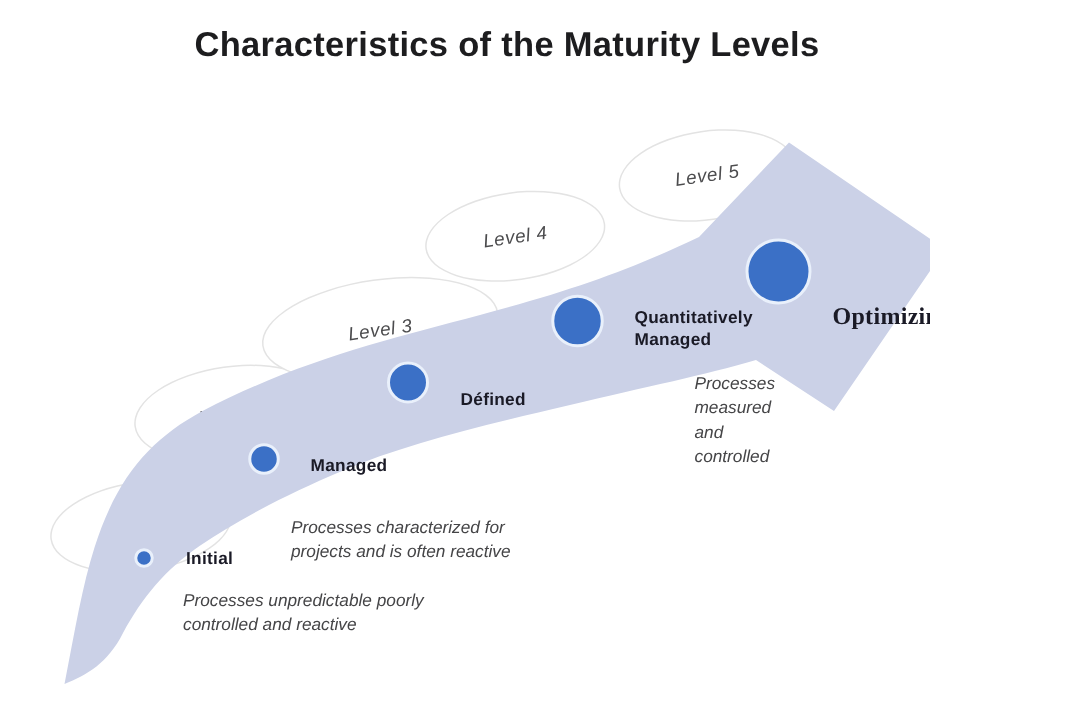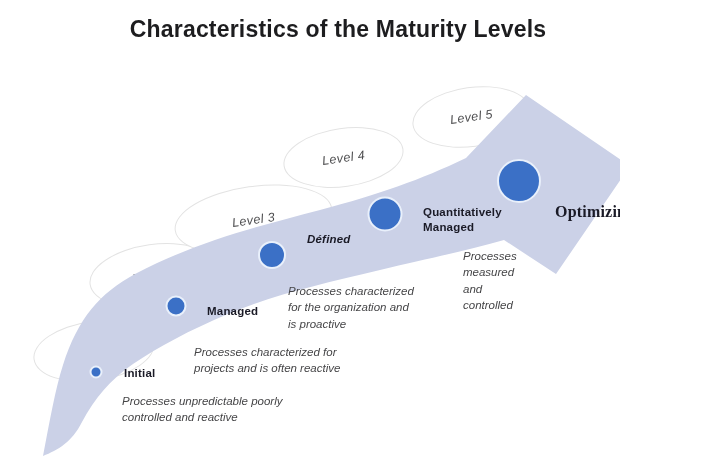--- a/index.html
+++ b/index.html
@@ -61,21 +61,21 @@
     font-weight:bold;
     color:var(--label-text);
     letter-spacing:.2px;
     white-space:pre-line;
     line-height:1.3;
     z-index:3;
     margin-left:21px;
   }
   .n1{left:103px;top:366px;}
   .n2{left:186px;top:304px;}
-  .n3{left:286px;top:232px;font-style:italic;}
+  .n3{left:286px;top:260px;}
   .n4{left:402px;top:205px;}
   .n5{left:534px;top:202px;font-size:16px;font-family:Liberation Serif, serif;}
   .desc{
     position:absolute;
     font-style:italic;
     font-size:11.5px;
     color:var(--muted-text);
     line-height:1.42;
     white-space:pre-line;
     z-index:3;
@@ -136,21 +136,18 @@
   <div class="node-label n2">Managed</div>
   <div class="node-label n3">Défined</div>
   <div class="node-label n4">Quantitatively
 Managed</div>
   <div class="node-label n5">Optimizing</div>
 
   <div class="desc d2">Processes characterized for
 projects and is often reactive</div>
   <div class="desc d1">Processes unpredictable poorly
 controlled and reactive</div>
-  <div class="desc d3">Processes characterized
-for the organization and
-is proactive</div>
   <div class="desc d4">Processes
 measured
 and
 controlled</div>
 
 </div>
 
 </body></html>

